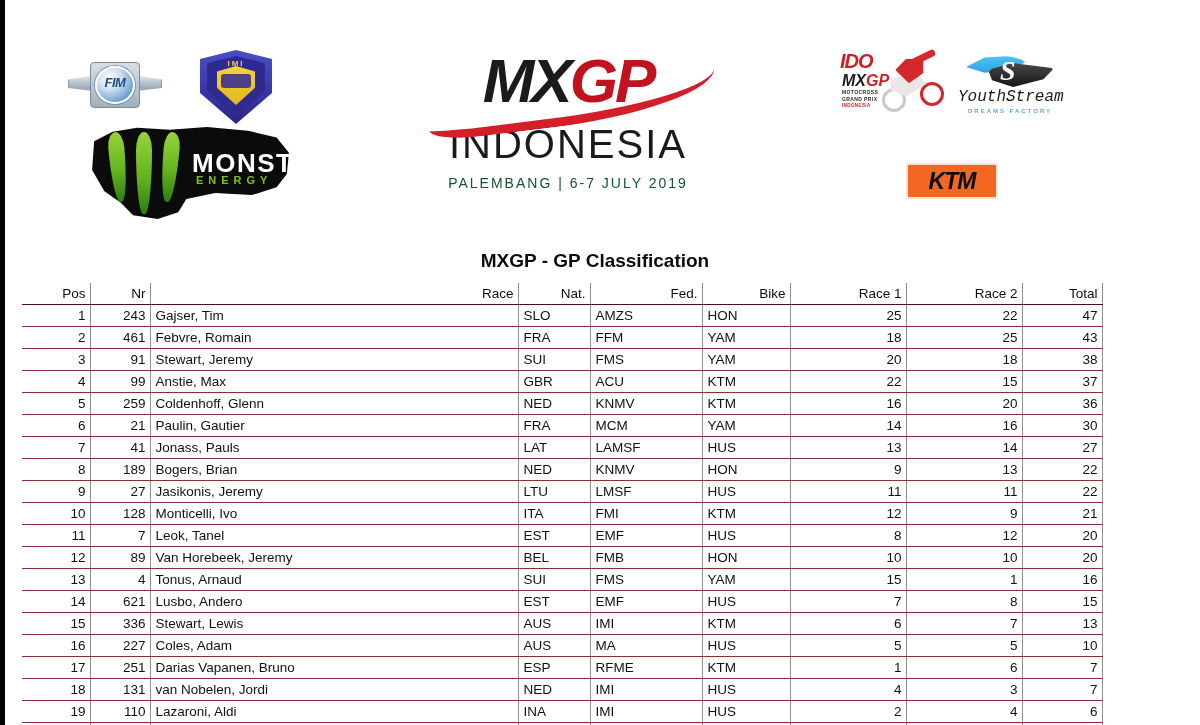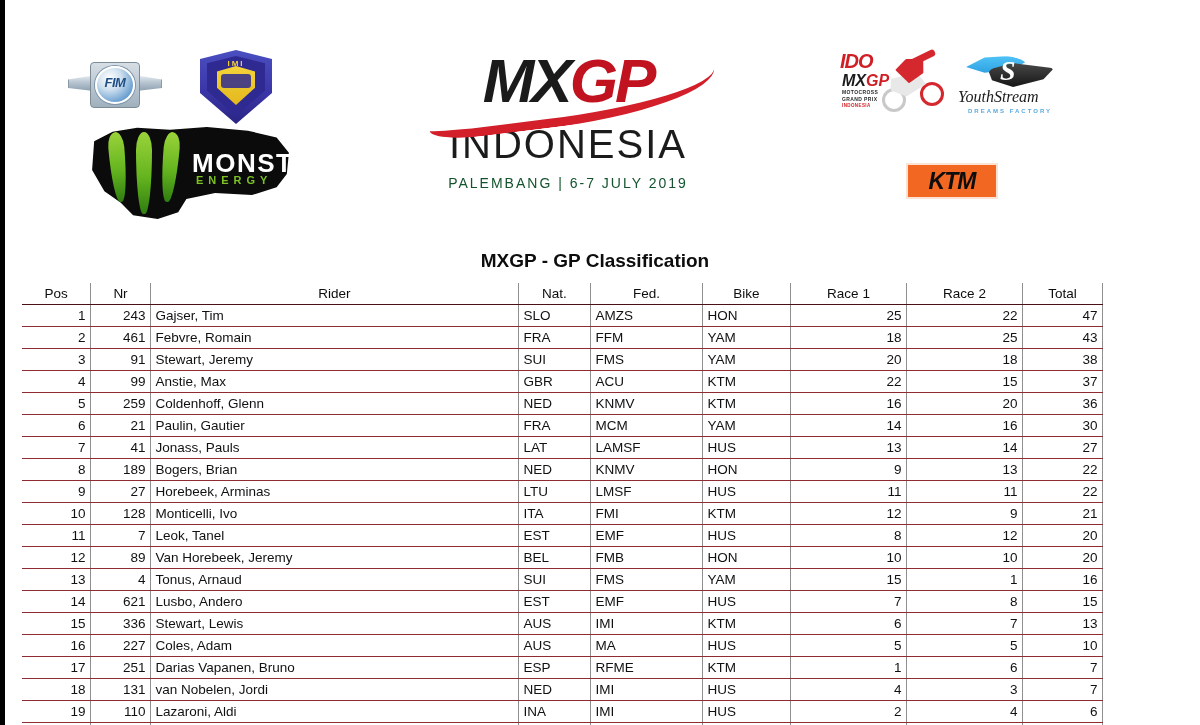--- a/index.html
+++ b/index.html
@@ -199,23 +199,23 @@
     background: linear-gradient(180deg,#4a4a4a,#141414);
     clip-path: polygon(0 30%, 38% 4%, 100% 24%, 84% 66%, 38% 96%, 6% 70%);
     border-radius: 50% 40% 45% 50%;
   }
   .ys .swoosh .s {
     position: absolute; left: 34px; top: 1px;
     font-size: 28px; font-weight: bold; font-style: italic; color: #ffffff;
     font-family: "Liberation Serif", serif;
   }
   .ys .name {
-    position: absolute; left: 0; top: 36px; width: 104px; text-align: left;
+    position: absolute; left: 0; top: 36px; width: 104px; text-align: center;
     font-size: 16px; font-style: italic; color: #1b1b1b;
-    font-family: Liberation Serif, serif;
+    font-family: Liberation Mono, monospace;
   }
   .ys .tag {
     position: absolute; left: 0; top: 56px; width: 104px; text-align: center;
     font-size: 6px; letter-spacing: 2px; color: #5aa9dd; font-weight: bold;
   }
 
   
   .ktm {
     left: 906px; top: 163px; width: 92px; height: 36px;
     background: #f26722; display: flex; align-items: center; justify-content: center;
@@ -236,21 +236,21 @@
   .table-wrap { position: absolute; left: 22px; top: 283px; width: 1080px; }
   table.results { border-collapse: collapse; width: 1080px; table-layout: fixed; }
   table.results td, table.results th {
     font-size: 13.5px; color: #111111; font-weight: normal;
     padding: 2px 4px 2px 5px; height: 21px; line-height: 17px;
     border-bottom: 1.5px solid #8e2b33;
     border-right: 1.5px solid #8f8f8f;
     background: #ffffff; vertical-align: middle;
     white-space: nowrap; overflow: hidden;
   }
-  table.results th { text-align: center; border-bottom: 1.5px solid #4a1016; }
+  table.results th { text-align: right; border-bottom: 1.5px solid #4a1016; }
   table.results tr.head th { color: #0d0d0d; }
   td.num, th.num { text-align: right; padding-right: 7px; }
   col.c-pos   { width: 68px; }
   col.c-nr    { width: 60px; }
   col.c-rider { width: 368px; }
   col.c-nat   { width: 72px; }
   col.c-fed   { width: 112px; }
   col.c-bike  { width: 88px; }
   col.c-r1    { width: 116px; }
   col.c-r2    { width: 116px; }
@@ -342,21 +342,21 @@
         <col class="c-fed">
           <col class="c-bike">
           <col class="c-r1">
           <col class="c-r2">
           <col class="c-total">
       </colgroup>
       <thead>
         <tr class="head">
           <th>Pos</th>
           <th>Nr</th>
-          <th>Rider</th>
+          <th>Race</th>
           <th>Nat.</th>
           <th>Fed.</th>
           <th>Bike</th>
           <th>Race 1</th>
           <th>Race 2</th>
           <th>Total</th>
         </tr>
       </thead>
       <tbody>
           <tr>
@@ -443,21 +443,21 @@
             <td>NED</td>
             <td>KNMV</td>
             <td>HON</td>
             <td class="num">9</td>
             <td class="num">13</td>
             <td class="num">22</td>
           </tr>
           <tr>
             <td class="num">9</td>
             <td class="num">27</td>
-            <td>Horebeek, Arminas</td>
+            <td>Jasikonis, Jeremy</td>
             <td>LTU</td>
             <td>LMSF</td>
             <td>HUS</td>
             <td class="num">11</td>
             <td class="num">11</td>
             <td class="num">22</td>
           </tr>
           <tr>
             <td class="num">10</td>
             <td class="num">128</td>

